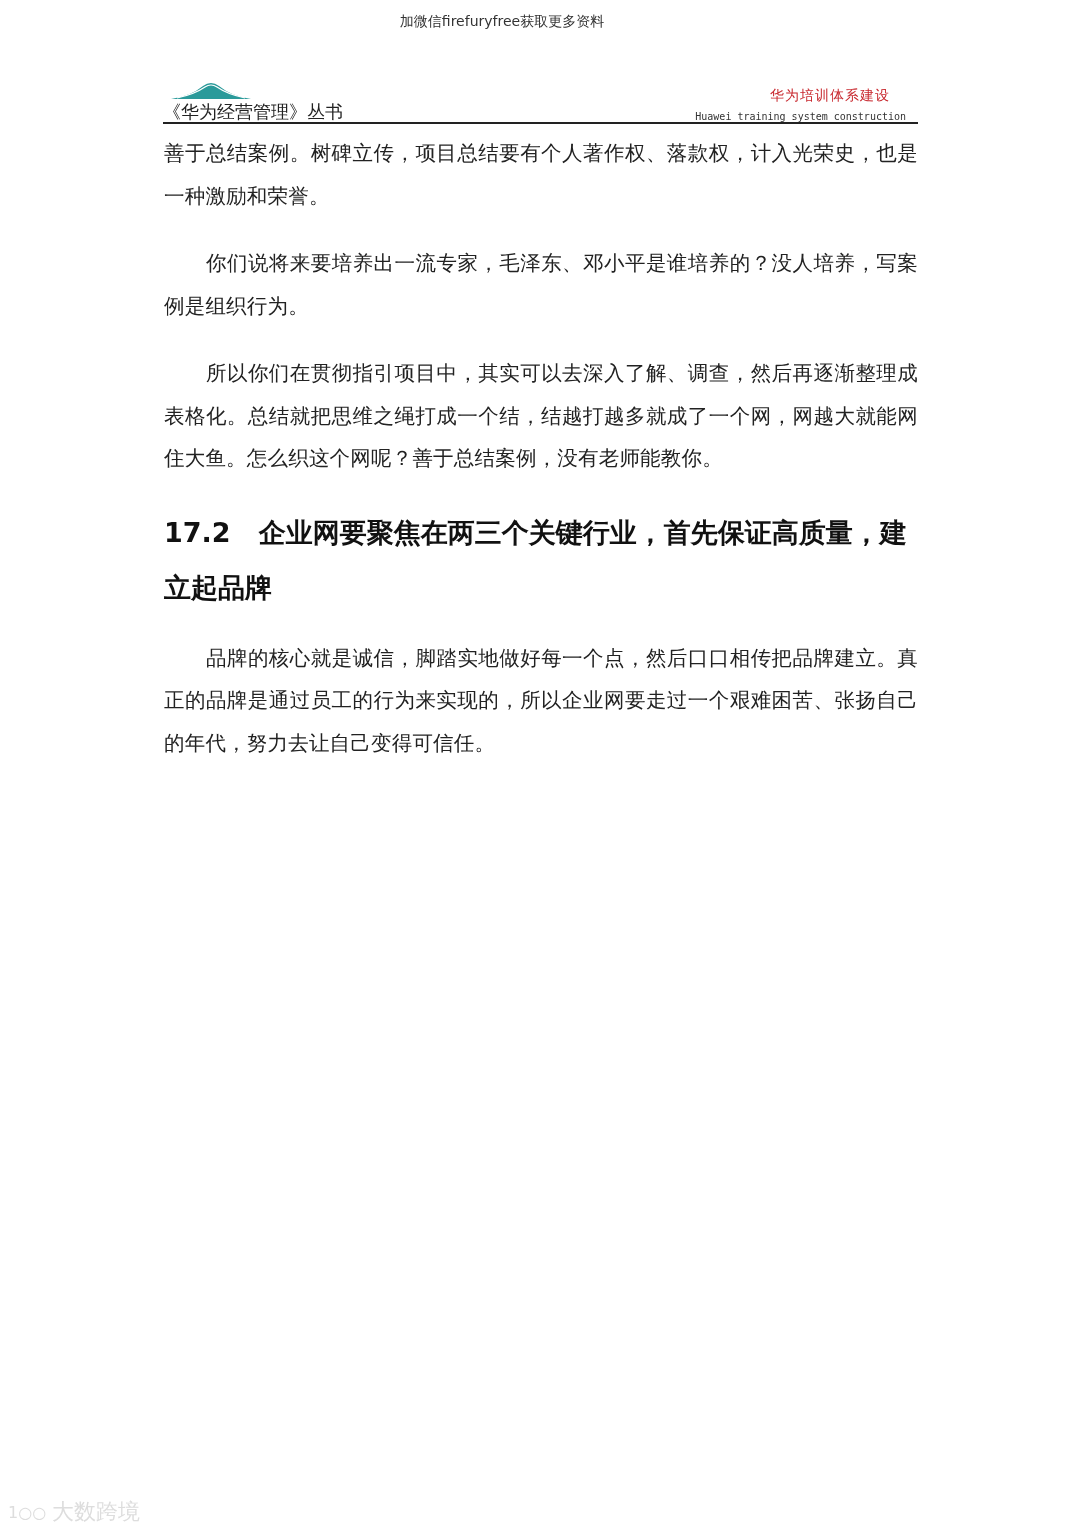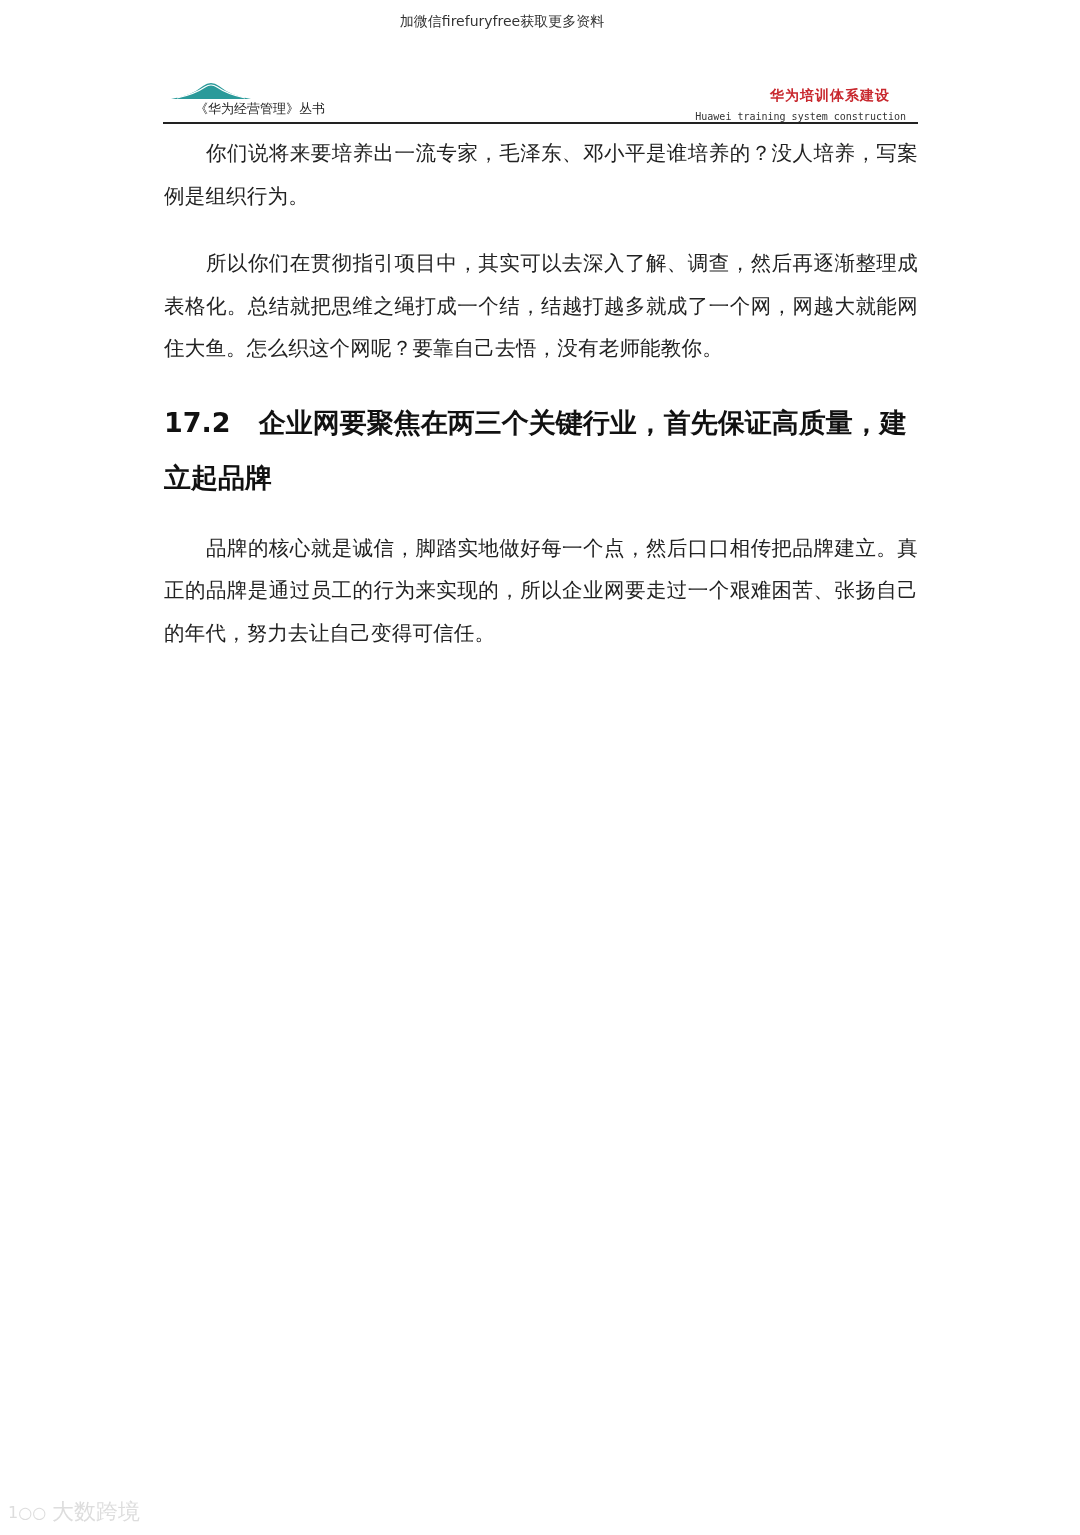--- a/index.html
+++ b/index.html
@@ -3,23 +3,23 @@
 <meta charset="utf-8">
 <style>
   html, body { margin: 0; padding: 0; background: #ffffff; }
   body { width: 1080px; height: 1535px; position: relative; overflow: hidden;
          font-family: "DejaVu Serif", "Liberation Serif", serif; color: #222; }
   .watermark-top { position: absolute; top: 13px; left: 0; width: 1004px; text-align: center;
          font-family: "DejaVu Sans", sans-serif; font-size: 14px; color: #333; }
   .header { position: absolute; top: 78px; left: 163px; width: 755px; height: 46px; }
   .logo { position: absolute; left: 8px; top: 0; width: 80px; height: 22px; }
   .series { position: absolute; left: 0; top: 22px; font-family: Liberation Sans, sans-serif;
-         font-size: 13px; color: #222; margin-left: 32px; }
+         font-size: 18px; color: #222; }
   .brand-cn { position: absolute; right: 28px; top: 9px; font-family: "DejaVu Sans", sans-serif;
-         font-size: 14px; font-weight: bold; color: #c8282e; letter-spacing: 1px; }
+         font-size: 14px; font-weight: normal; color: #c8282e; letter-spacing: 1px; }
   .brand-en { position: absolute; right: 12px; top: 33px; font-family: "DejaVu Sans Mono", monospace;
          font-size: 10px; color: #333; }
   .header-rule { position: absolute; left: 0; bottom: 0; width: 755px; height: 2px; background: #222; }
   .content { position: absolute; top: 132px; left: 164px; width: 754px; }
   .p { font-size: 20.5px; line-height: 42.5px; margin: 0 0 25px 0; text-align: justify; letter-spacing: 0.2px; }
   .p.indent { text-indent: 42px; }
   .h2 { font-family: "DejaVu Sans", sans-serif; font-size: 27px; line-height: 55px; margin: 10px 0 22px 0;
         color: #111; font-weight: bold; }
   .h2 .num { margin-right: 28px; }
   .footer-mark { position: absolute; left: 8px; bottom: 8px; font-family: "DejaVu Sans", sans-serif;
@@ -36,22 +36,23 @@
     <path d="M0 21 Q20 18 32 8 Q40 2 48 8 Q60 18 80 21 Z" fill="#2a9a9a"></path>
     <path d="M6 20 Q24 16 34 9 Q40 5 46 9 Q56 16 74 20" fill="none" stroke="#ffffff" stroke-width="1.2"></path>
   </svg>
   <div class="series">《华为经营管理》丛书</div>
   <div class="brand-cn">华为培训体系建设</div>
   <div class="brand-en">Huawei training system construction</div>
   <div class="header-rule"></div>
 </div>
 
 <div class="content">
+  <p class="p">善于总结案例。树碑立传，项目总结要有个人著作权、落款权，计入光荣史，也是一种激励和荣誉。</p>
   <p class="p indent">你们说将来要培养出一流专家，毛泽东、邓小平是谁培养的？没人培养，写案例是组织行为。</p>
-  <p class="p indent">所以你们在贯彻指引项目中，其实可以去深入了解、调查，然后再逐渐整理成表格化。总结就把思维之绳打成一个结，结越打越多就成了一个网，网越大就能网住大鱼。怎么织这个网呢？要靠自己去悟，没有老师能教你。</p>
+  <p class="p indent">所以你们在贯彻指引项目中，其实可以去深入了解、调查，然后再逐渐整理成表格化。总结就把思维之绳打成一个结，结越打越多就成了一个网，网越大就能网住大鱼。怎么织这个网呢？善于总结案例，没有老师能教你。</p>
 
   <h2 class="h2"><span class="num">17.2</span><span>企业网要聚焦在两三个关键行业，首先保证高质量，建立起品牌</span></h2>
 
   <p class="p indent">品牌的核心就是诚信，脚踏实地做好每一个点，然后口口相传把品牌建立。真正的品牌是通过员工的行为来实现的，所以企业网要走过一个艰难困苦、张扬自己的年代，努力去让自己变得可信任。</p>
 </div>
 
 <div class="footer-mark">
   <span class="glyph">1○○</span>
   <span>大数跨境</span>
 </div>

